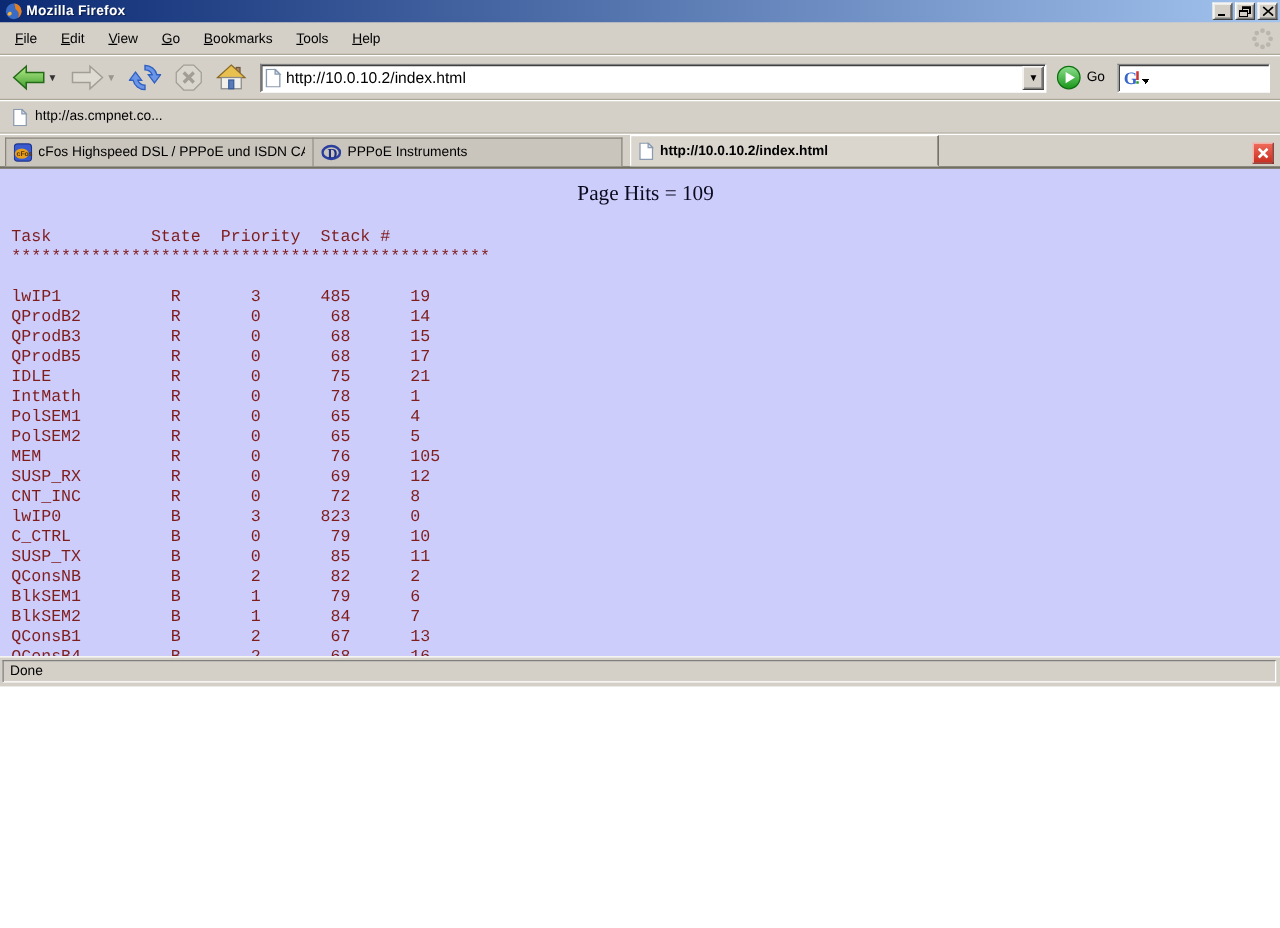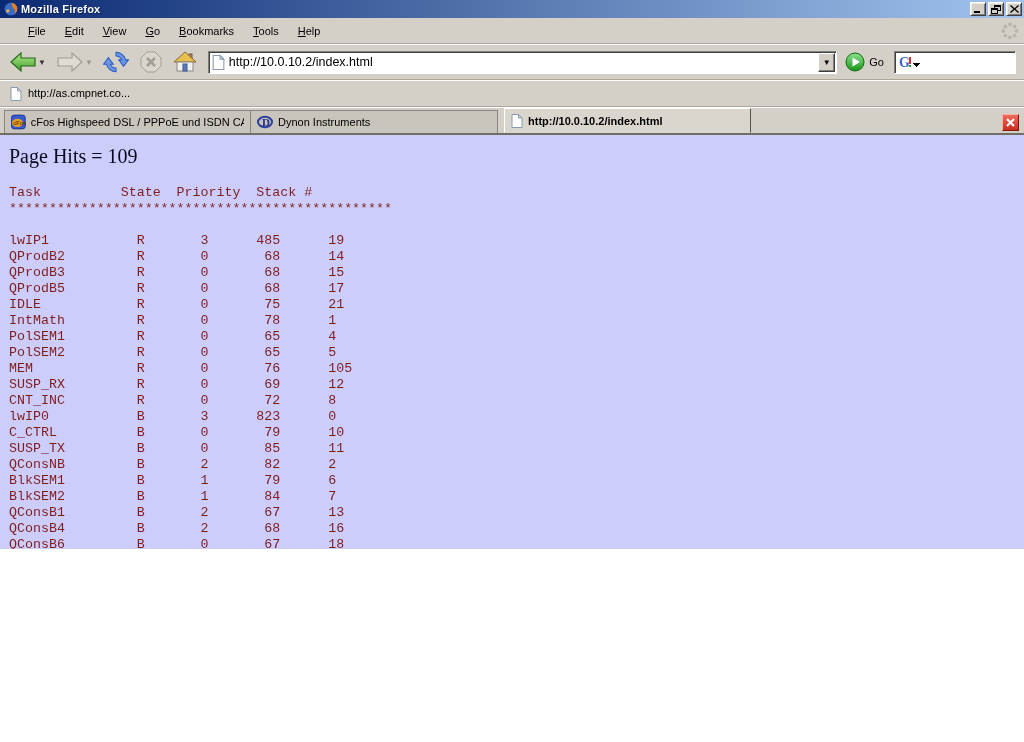--- a/index.html
+++ b/index.html
@@ -15,21 +15,21 @@
   .title-text { color:#fff; font-weight:bold; font-size:11px; letter-spacing:0.2px; flex:1;
     text-shadow:1px 1px 0 rgba(0,0,0,0.35); white-space:nowrap; overflow:hidden; }
   .winbtns { display:flex; gap:2px; }
   .winbtn { width:16px; height:14px; background:#d4d0c8; border:1px solid;
     border-color:#fff #404040 #404040 #fff; box-shadow:inset 1px 1px 0 #ecebe5, inset -1px -1px 0 #808080;
     display:flex; align-items:center; justify-content:center; cursor:default; }
   .winbtn svg { display:block; }
 
   
   .menubar { height:26px; flex:0 0 26px; display:flex; align-items:center; position:relative;
-    background:var(--chrome,#d4d0c8); border-bottom:1px solid #aca899; padding-left:20px; }
+    background:var(--chrome,#d4d0c8); border-bottom:1px solid #aca899; padding-left:4px; }
   .menu-item { padding:3px 8px; margin-right:3px; cursor:default; font-size:11px; }
   .menu-item u { text-decoration:underline; }
   .throbber { position:absolute; right:4px; top:3px; width:20px; height:20px; }
 
   
   .toolbar { height:36px; flex:0 0 36px; display:flex; align-items:center; gap:4px;
     background:var(--chrome,#d4d0c8); border-top:1px solid #fff; border-bottom:1px solid #aca899;
     padding:0 6px; }
   .tbtn { display:flex; align-items:center; padding:2px; border:1px solid transparent; }
   .tbtn .caret { font-size:8px; margin-left:1px; color:#333; }
@@ -65,21 +65,21 @@
   .tab.inactive + .tab.inactive { border-left:none; }
   .tab.active { background:#dad6ce; border:1px solid; border-color:#fff #55524a #dad6ce #fff;
     font-weight:bold; height:25px; margin-left:6px; }
   .tab .tab-label { overflow:hidden; text-overflow:clip; white-space:nowrap; }
   .tabclose { position:absolute; right:5px; top:6px; width:17px; height:17px;
     background:linear-gradient(to bottom,#ef6a5a,#c92f22); border:1px solid;
     border-color:#f7b0a8 #7e1710 #7e1710 #f7b0a8; display:flex; align-items:center; justify-content:center; }
 
   
   .content { flex:1; background:var(--page-bg,#cdcdfc); overflow:hidden; padding:10px 0 0 9px; }
-  .page-hits { font-family:"Liberation Serif", serif; font-size:20px; color:#0a0a1e; }
+  .page-hits { font-family:"Liberation Serif", serif; font-size:17px; color:#0a0a1e;text-align:center; }
   .task-pre { margin-top:17px; font-family:"Liberation Mono","DejaVu Sans Mono", monospace;
     font-size:13.3px; line-height:16px; color:#7f1d1d; white-space:pre; }
 
   
   .statusbar { height:24px; flex:0 0 24px; background:var(--chrome,#d4d0c8);
     border-top:1px solid #fff; display:flex; align-items:stretch; padding:2px 3px 3px 2px; }
   .status-panel { flex:1; border:1px solid; border-color:#808080 #fff #fff #808080;
     display:flex; align-items:center; padding-left:5px; font-size:11px; }
 
   svg { shape-rendering:crispEdges; }
@@ -235,21 +235,21 @@
         <ellipse cx="7" cy="9" rx="6" ry="4.5" fill="#e8a01c"></ellipse>
         <text x="2.5" y="11" font-family="Liberation Sans, sans-serif" font-size="6" font-weight="bold" fill="#5a3400">cFos</text>
       </svg>
       <span class="tab-label">cFos Highspeed DSL / PPPoE und ISDN CAP...</span>
     </div>
     <div class="tab inactive">
       <svg class="smooth" width="16" height="16" viewBox="0 0 16 16">
         <ellipse cx="8" cy="8" rx="7" ry="5.2" fill="none" stroke="#2a3f9e" stroke-width="2"></ellipse>
         <text x="5" y="12" font-family="Liberation Serif, serif" font-size="11" font-weight="bold" fill="#1c2e86">D</text>
       </svg>
-      <span class="tab-label">Dynon Instruments</span>
+      <span class="tab-label">PPPoE Instruments</span>
     </div>
     <div class="tab active">
       <svg class="smooth" width="12" height="14" viewBox="0 0 12 14">
         <path d="M1 0.5 h6.5 l3.5 3.5 v9.5 h-10 z" fill="#fff" stroke="#8a9ab0"></path>
         <path d="M7.5 0.5 l3.5 3.5 h-3.5 z" fill="#d8e4f2" stroke="#8a9ab0"></path>
       </svg>
       <span class="tab-label">http://10.0.10.2/index.html</span>
     </div>
     <div class="tabclose">
       <svg class="smooth" width="9" height="9" viewBox="0 0 9 9">
@@ -282,14 +282,19 @@
 BlkSEM2         B       1       84      7
 QConsB1         B       2       67      13
 QConsB4         B       2       68      16
 QConsB6         B       0       67      18
 Check           B       4      461      20
 lwIP2           B       4      944      23
 QProdNB         B       2       81      3
 LIM_INC         S       1       90      9</pre>
   </div>
 
+  <div class="statusbar">
+    <div class="status-panel">
+      <span>Done</span>
+    </div>
+  </div>
 
 </div>
 
 </body></html>

